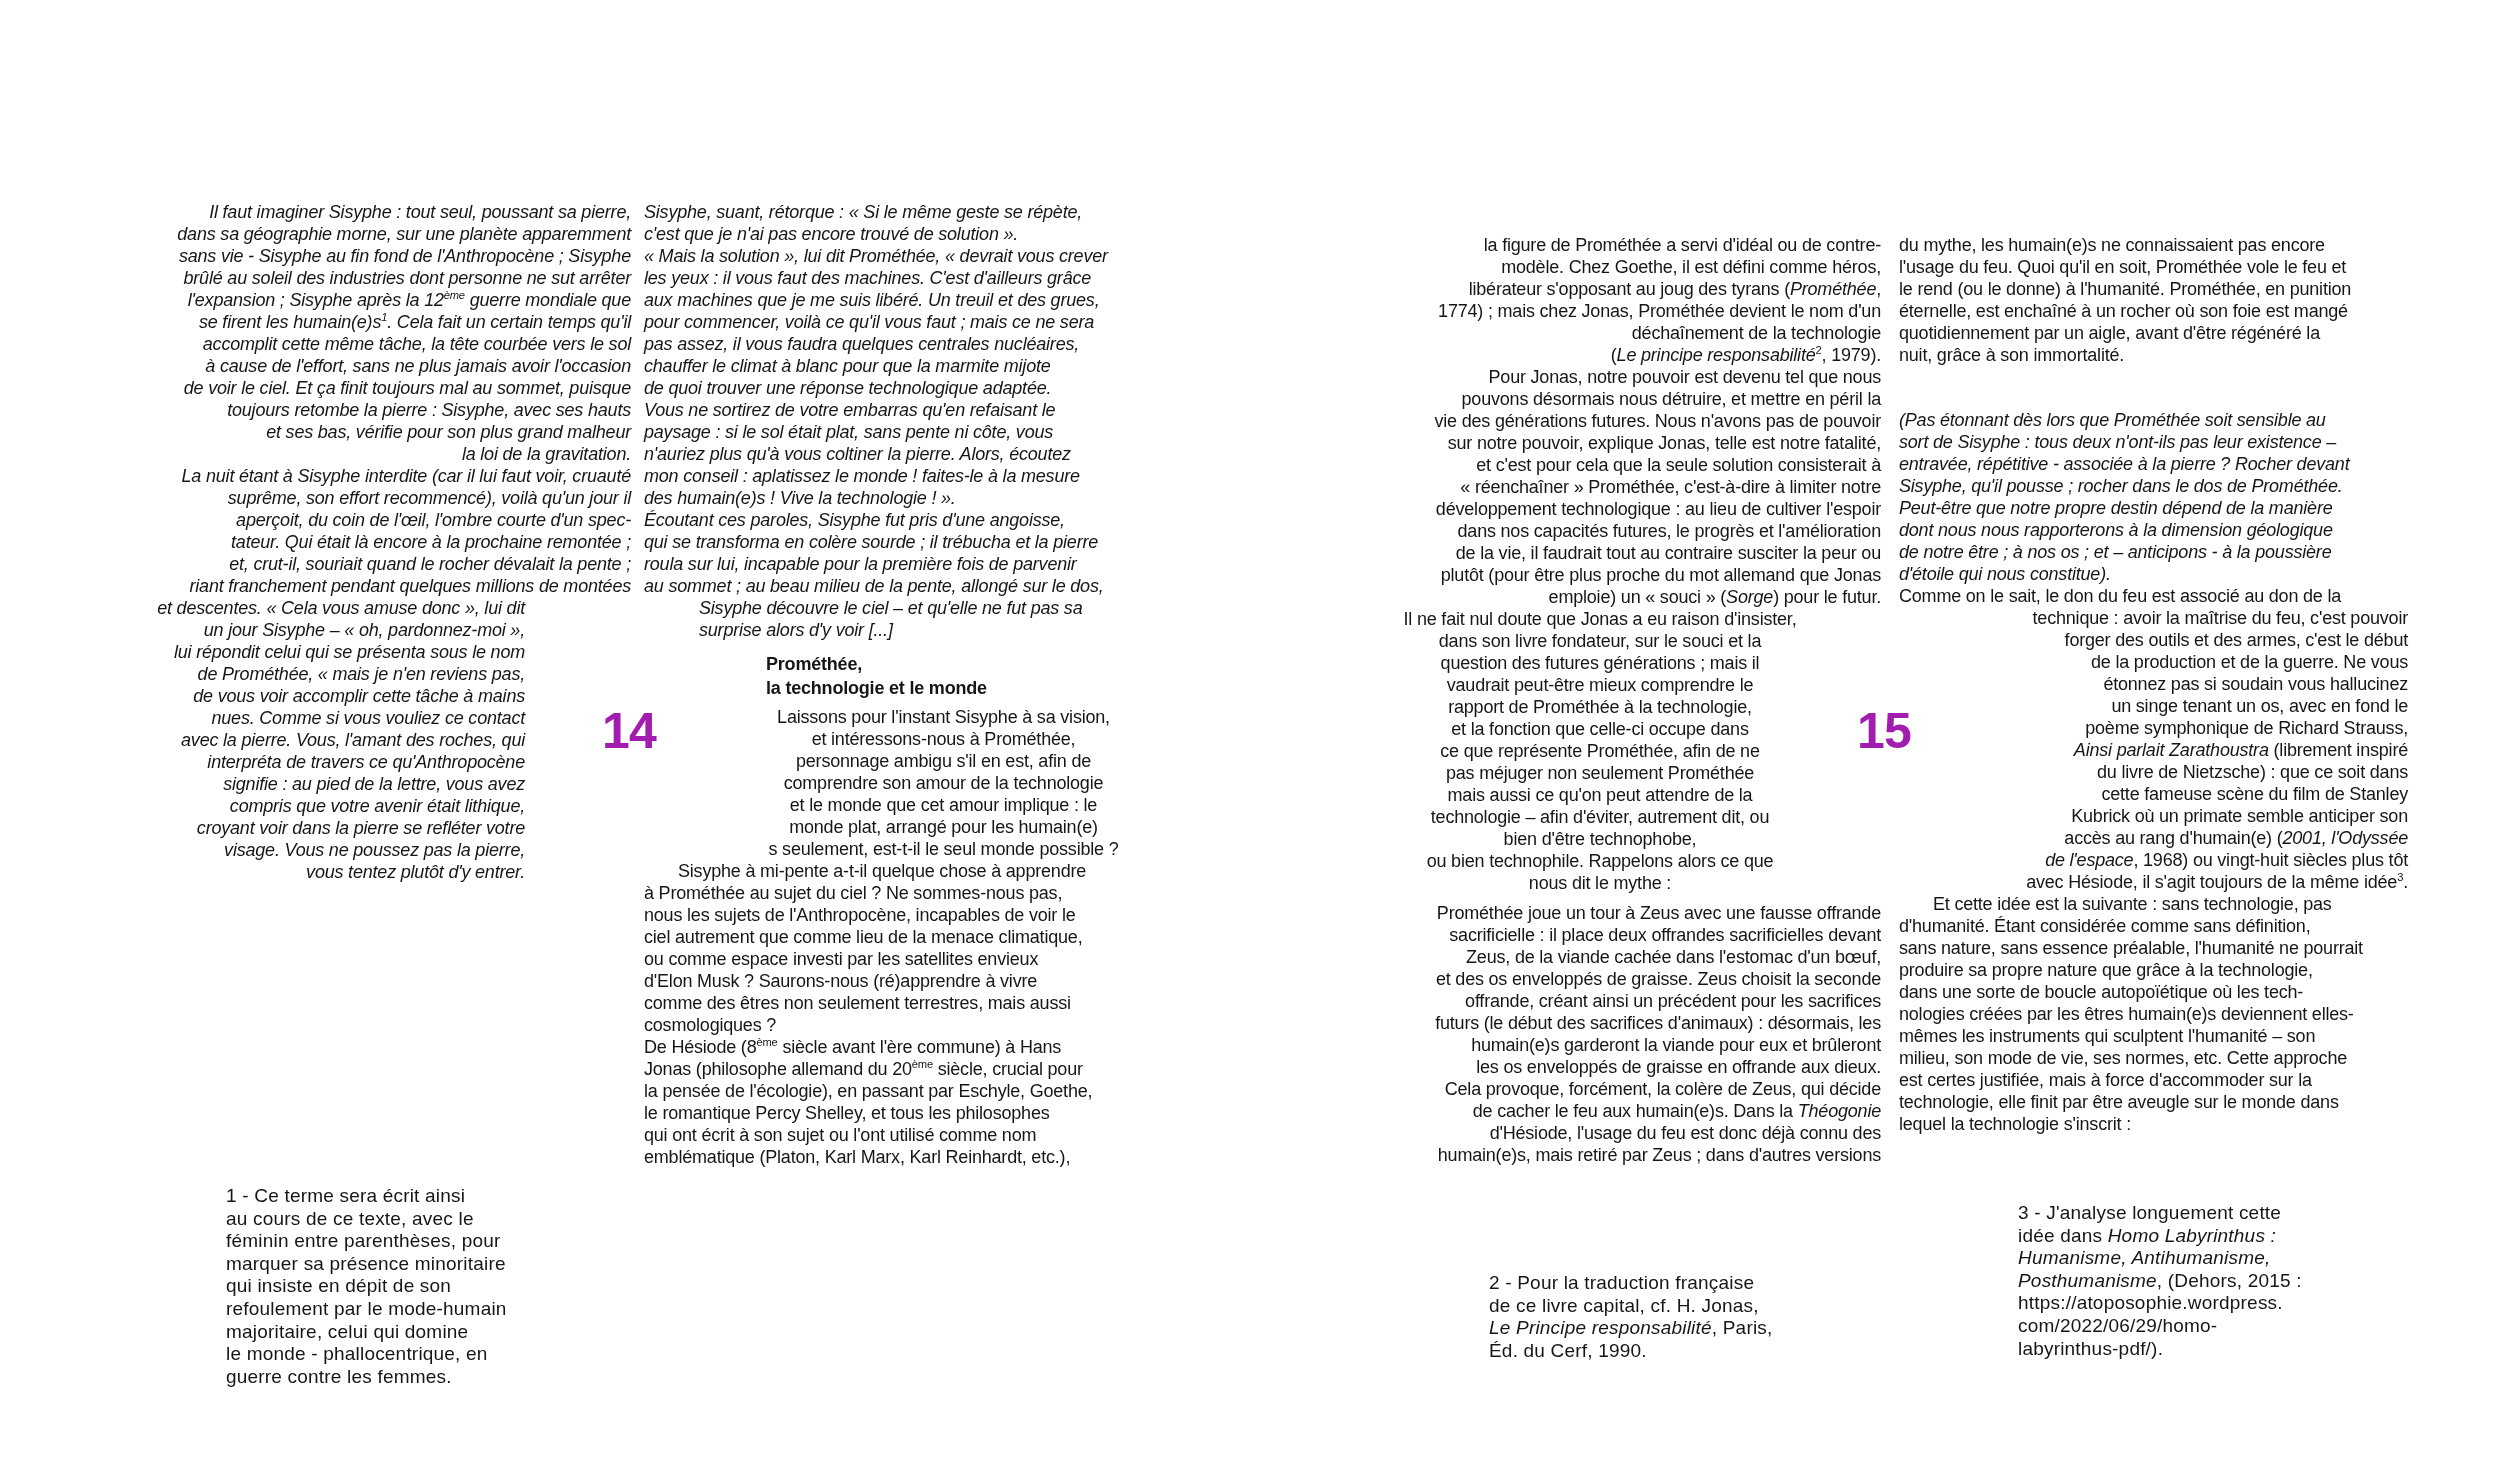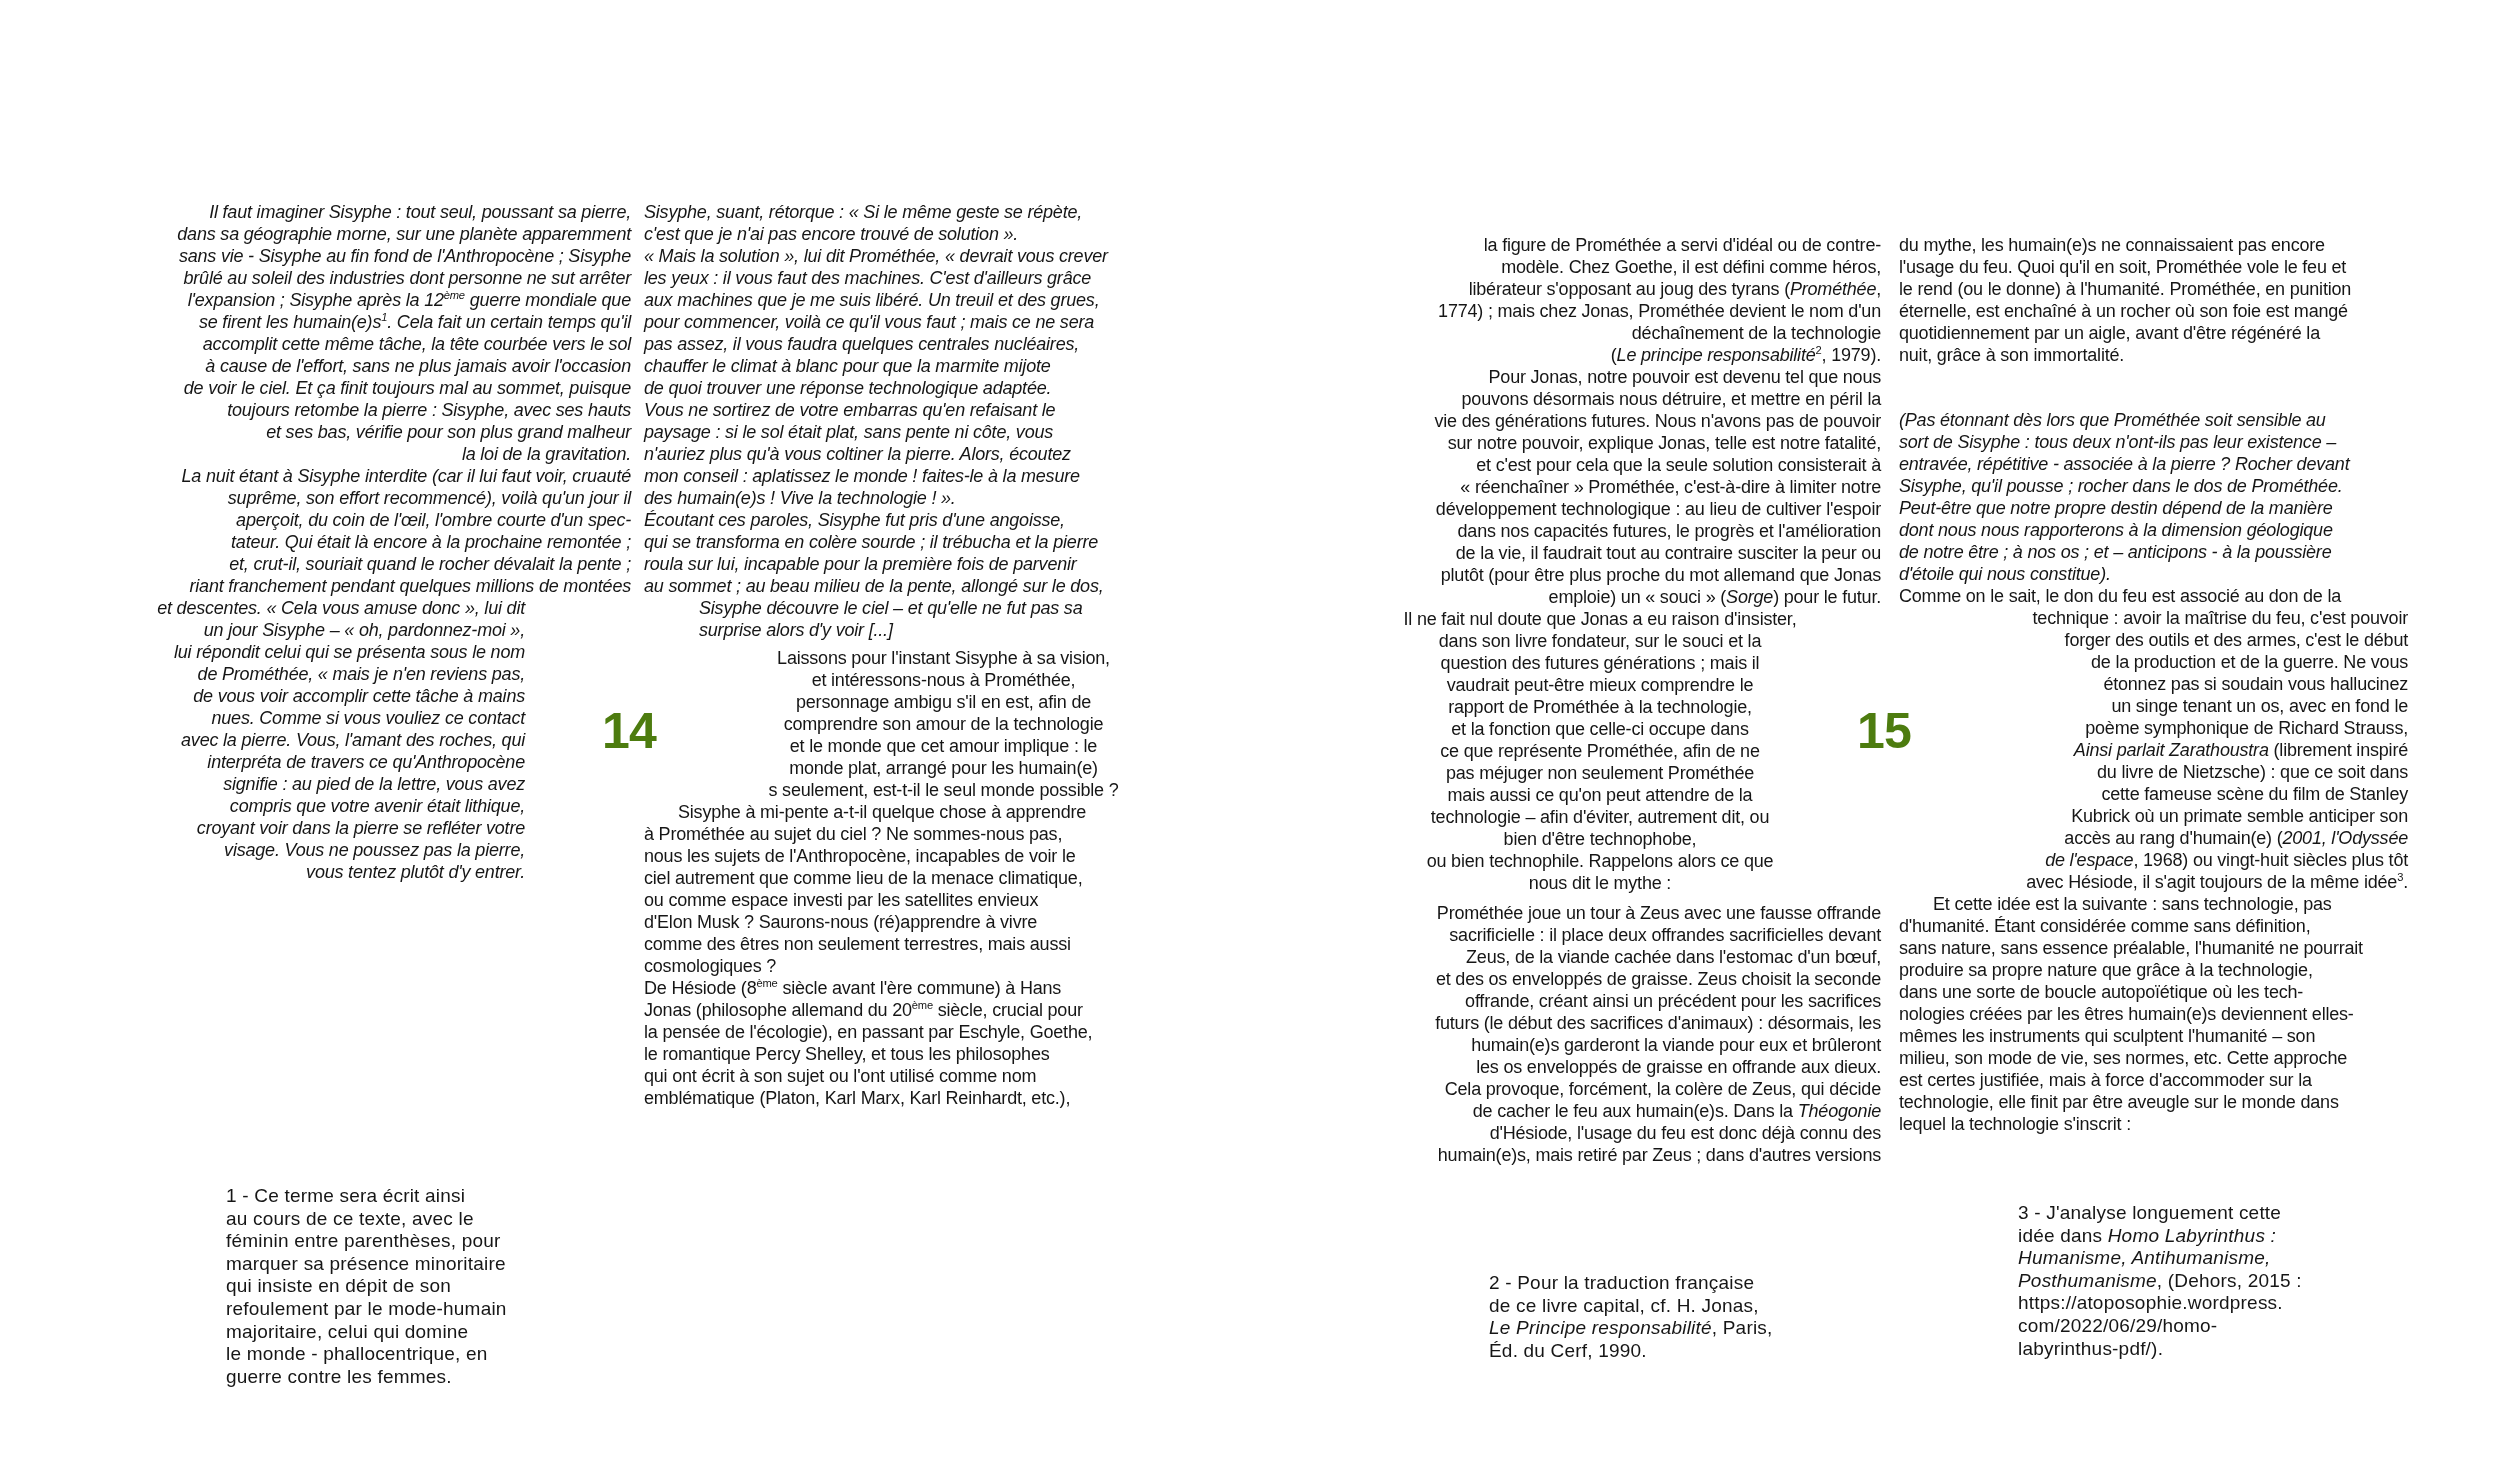--- a/index.html
+++ b/index.html
@@ -48,21 +48,21 @@
   #col4 .paren{margin-top:43px;}
   #col4 .mid{margin-left:53px;width:456px;text-align:right;}
   #col4 .hang{text-indent:34px;}
   
   .pagenum{
     position:absolute;
     font-size:50px;
     font-weight:900;
     line-height:1;
     letter-spacing:-0.8px;
-    color:#4d7c0f;
+    color:#a21caf;
   }
   #num14{left:602px;top:706px;}
   #num15{left:1857px;top:706px;}
   
   .footnote{
     position:absolute;
     font-size:19px;
     line-height:22.6px;
     letter-spacing:0.2px;
     white-space:pre-line;
@@ -128,20 +128,22 @@
 paysage : si le sol était plat, sans pente ni côte, vous
 n'auriez plus qu'à vous coltiner la pierre. Alors, écoutez
 mon conseil : aplatissez le monde ! faites-le à la mesure
 des humain(e)s ! Vive la technologie ! ».
 Écoutant ces paroles, Sisyphe fut pris d'une angoisse,
 qui se transforma en colère sourde ; il trébucha et la pierre
 roula sur lui, incapable pour la première fois de parvenir
 au sommet ; au beau milieu de la pente, allongé sur le dos,</div>
       <div class="block italic indent2">Sisyphe découvre le ciel – et qu'elle ne fut pas sa
 surprise alors d'y voir [...]</div>
+      <h2 class="heading" style="margin-bottom:0;">Prométhée,
+la technologie et le monde</h2>
       <div class="block centered">Laissons pour l'instant Sisyphe à sa vision,
 et intéressons-nous à Prométhée,
 personnage ambigu s'il en est, afin de
 comprendre son amour de la technologie
 et le monde que cet amour implique : le
 monde plat, arrangé pour les humain(e)
 s seulement, est-t-il le seul monde possible ?</div>
       <div class="block hang">Sisyphe à mi-pente a-t-il quelque chose à apprendre
 à Prométhée au sujet du ciel ? Ne sommes-nous pas,
 nous les sujets de l'Anthropocène, incapables de voir le

